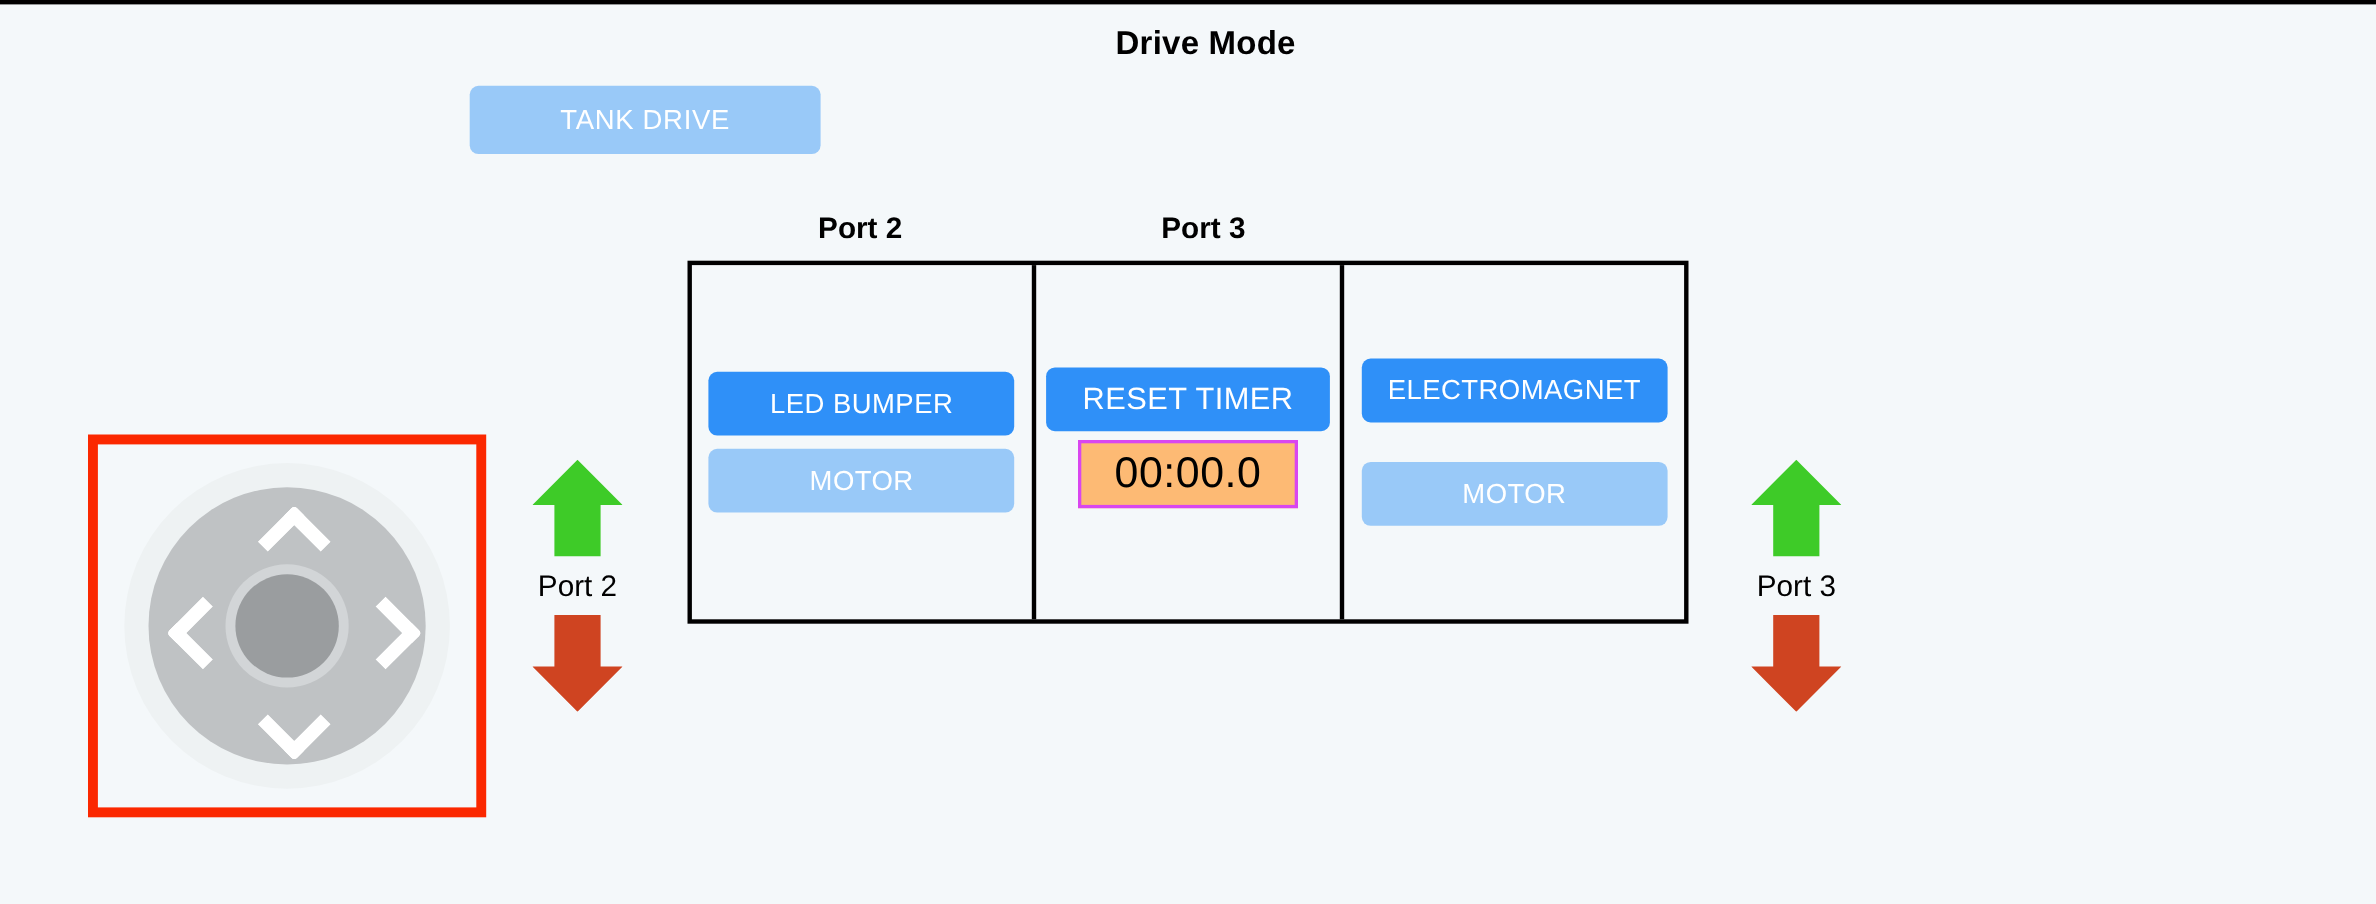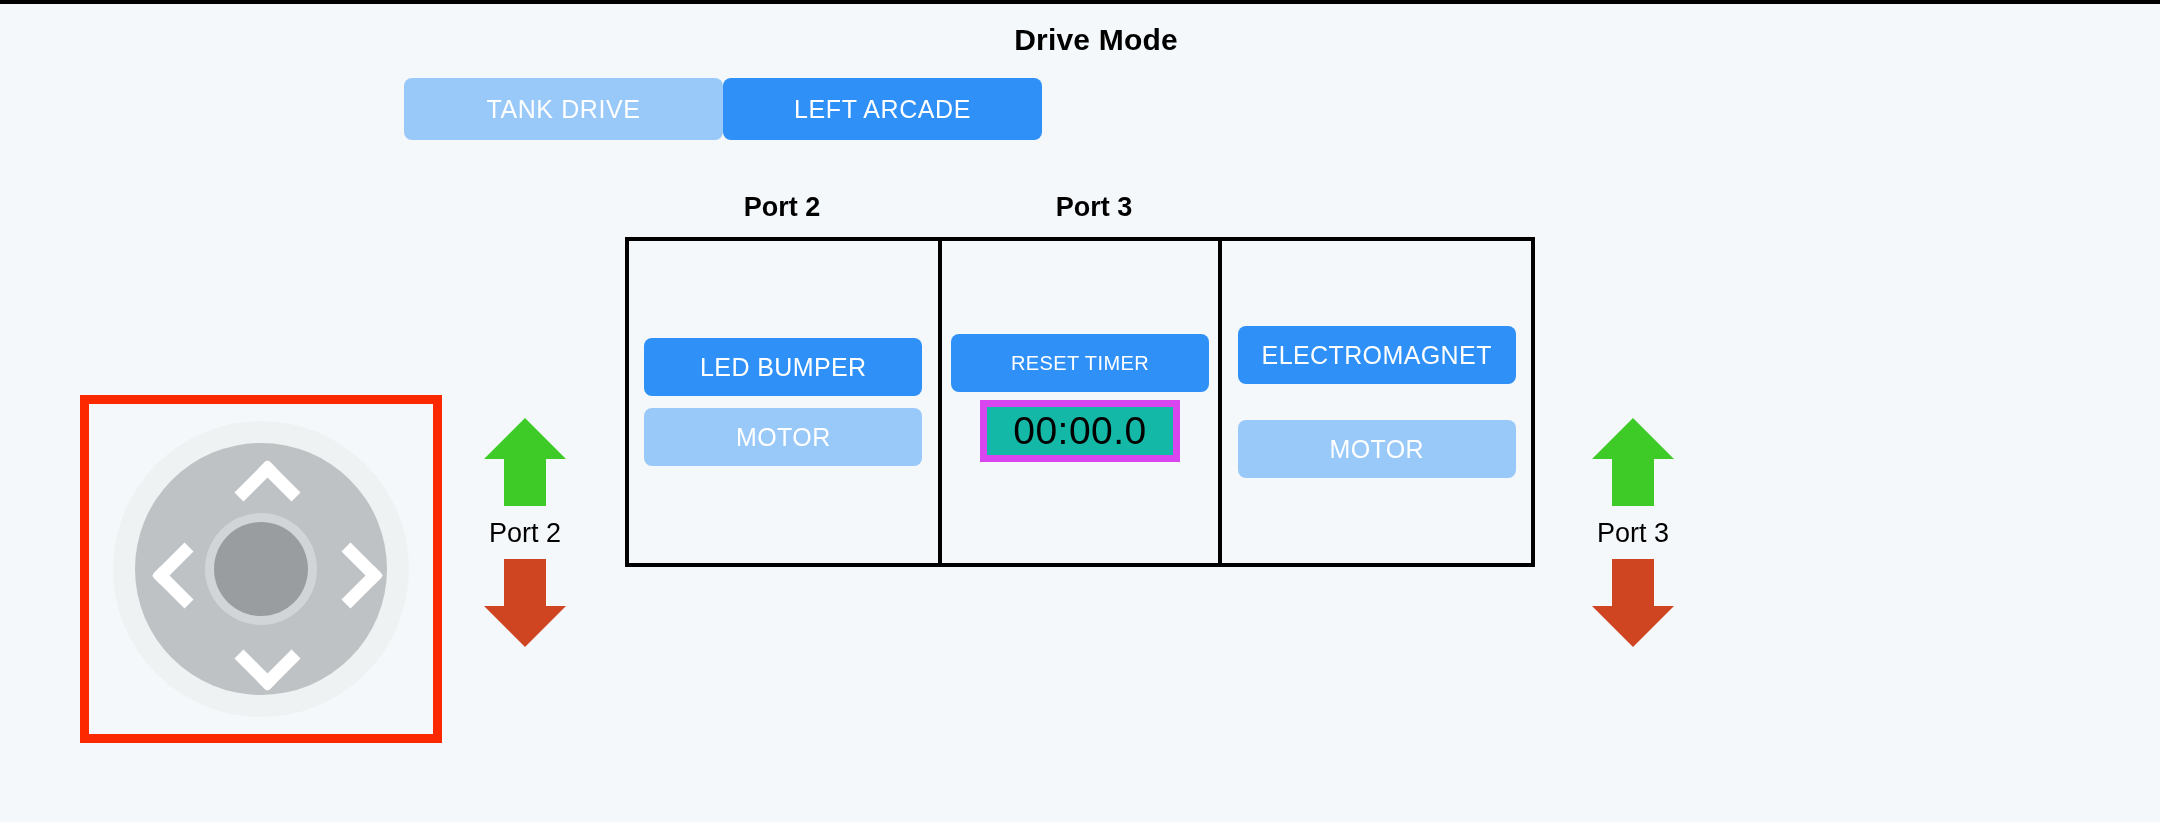--- a/index.html
+++ b/index.html
@@ -31,23 +31,24 @@
     text-align: center;
     font-size: 30px;
     font-weight: bold;
     color: #000000;
     letter-spacing: 0.2px;
     padding-left: 16px;
   }
   .drive-mode-row {
     position: absolute;
     top: 78px;
-    left: 404px;
+    left: 427px;
     width: 1317px;
     display: flex;
+    gap: 12px;
   }
   .mode-btn {
     width: 319px;
     height: 62px;
     border: none;
     border-radius: 8px;
     color: #ffffff;
     font-size: 25px;
     font-family: "Liberation Sans", sans-serif;
     letter-spacing: 0.6px;
@@ -124,36 +125,36 @@
   .device-btn.off { background: #99c9f8; }
   .device-btn + .device-btn { margin-top: 12px; }
 
   .timer-btn {
     width: 258px;
     height: 58px;
     border: none;
     border-radius: 8px;
     background: #2f90f8;
     color: #ffffff;
-    font-size: 20px;
+    font-size: 28px;
     font-family: "Liberation Sans", sans-serif;
     letter-spacing: 0.4px;
     display: flex;
     align-items: center;
     justify-content: center;
     cursor: pointer;
     padding: 0;
   }
   .timer-display {
     width: 200px;
     height: 62px;
     margin: 8px 0;
-    border: 7px solid #d946ef;
+    border: 3px solid #d946ef;
     box-sizing: border-box;
-    background: #14b8a6;
+    background: #fdba74;
     color: #000000;
     font-size: 39px;
     display: flex;
     align-items: center;
     justify-content: center;
     letter-spacing: 0.5px;
   }
 
   
   .dpad-wrap {
@@ -259,21 +260,20 @@
 </style>
 </head>
 <body>
 
 <div class="top-bar"></div>
 
 <div class="drive-mode-title">Drive Mode</div>
 
 <div class="drive-mode-row">
   <button class="mode-btn inactive">TANK DRIVE</button>
-  <button class="mode-btn active">LEFT ARCADE</button>
 </div>
 
 <div class="panel-labels">
   <div class="panel-label p2">Port 2</div>
   <div class="panel-label p3">Port 3</div>
 </div>
 
 <div class="panel-group">
 
   <div class="panel panel-port2">

